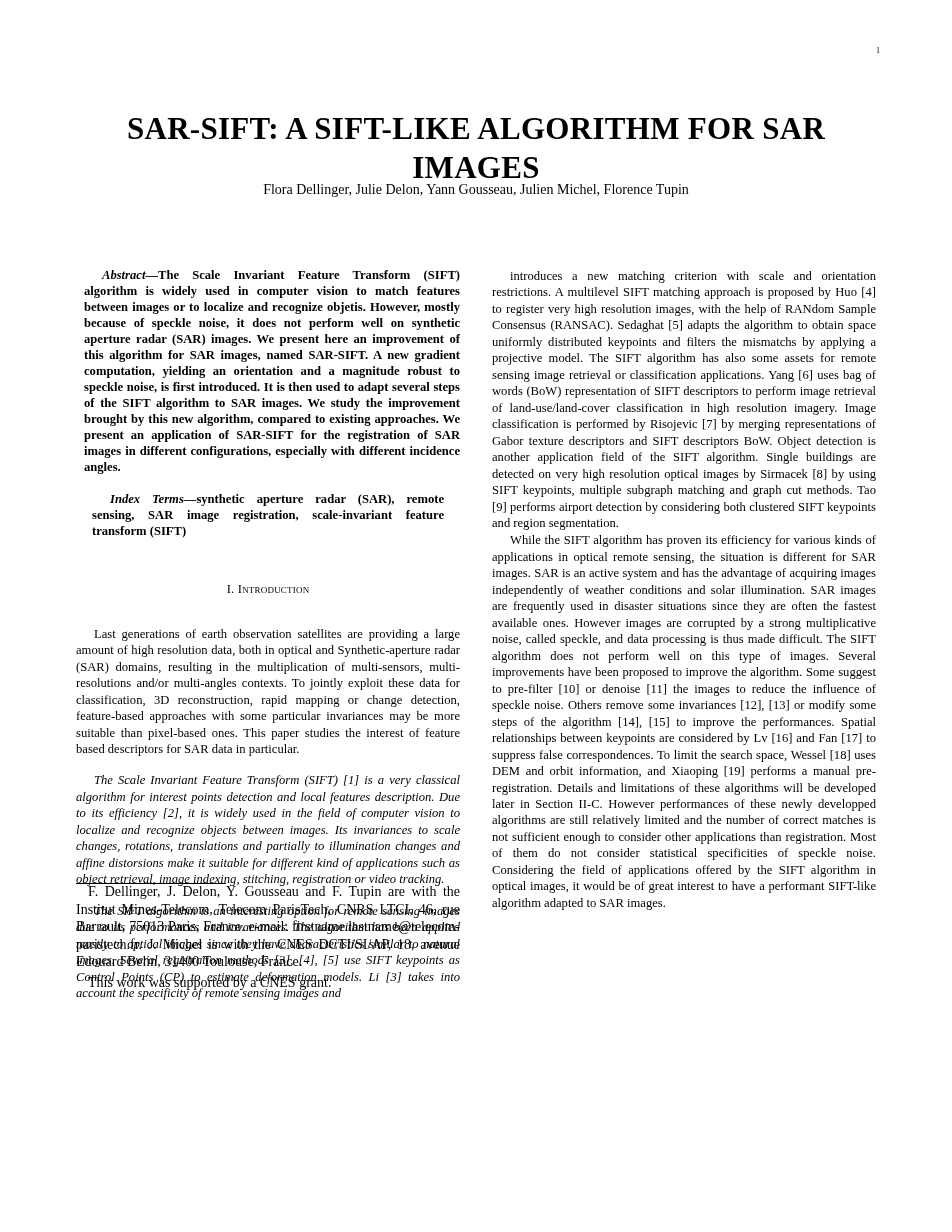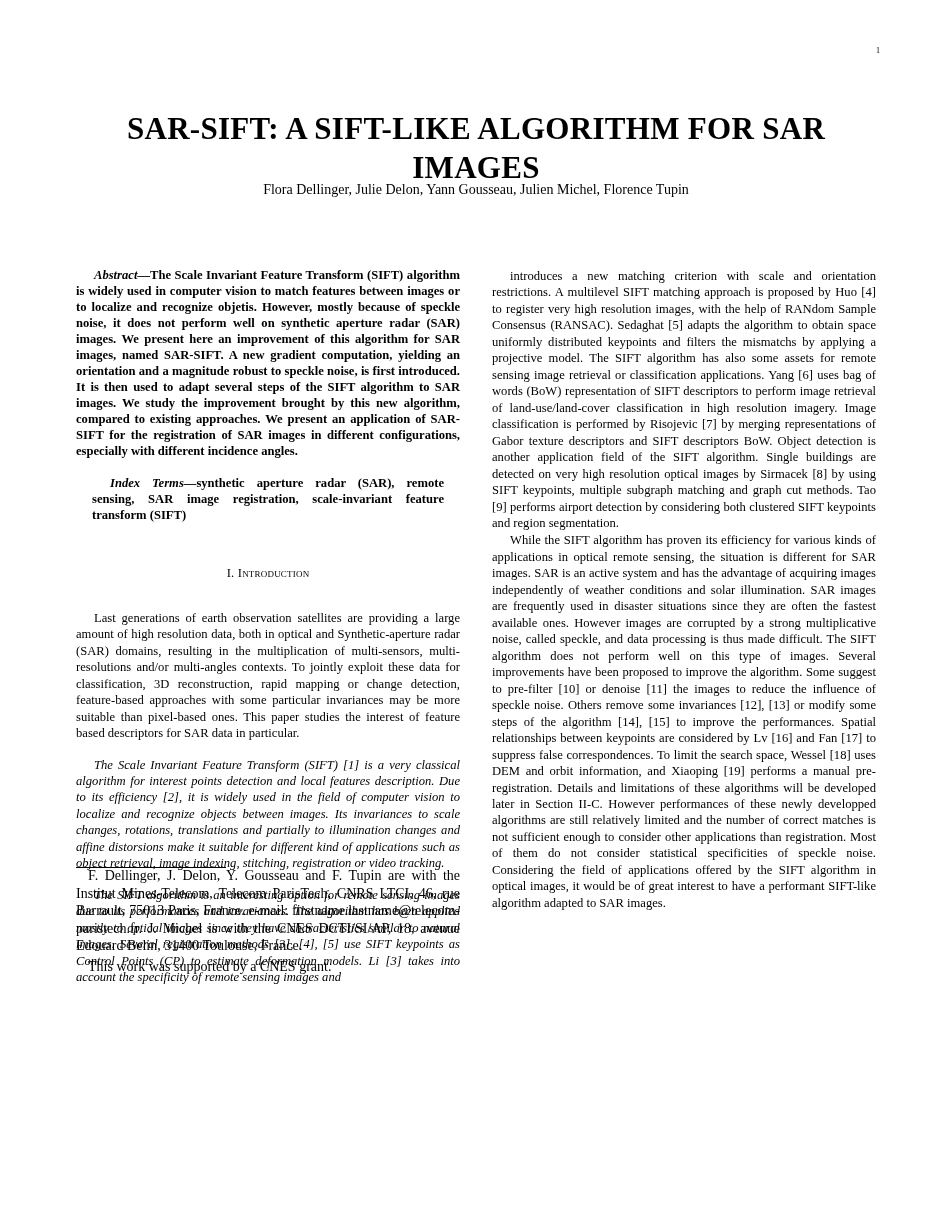--- a/index.html
+++ b/index.html
@@ -59,21 +59,21 @@
     line-height: 1.26;
     text-align: justify;
   }
   .col.left { left: 0; }
   .col.right { left: 416px; }
 
   .abstract {
     font-weight: bold;
     text-align: justify;
     text-indent: 18px;
-    margin: 0 0 12px 0;
+    margin: 0 0 12px 8px;
     line-height: 1.27;
   }
   .abstract .lead {
     font-style: italic;
     font-weight: bold;
   }
   .indexterms {
     font-weight: bold;
     text-align: justify;
     text-indent: 18px;

